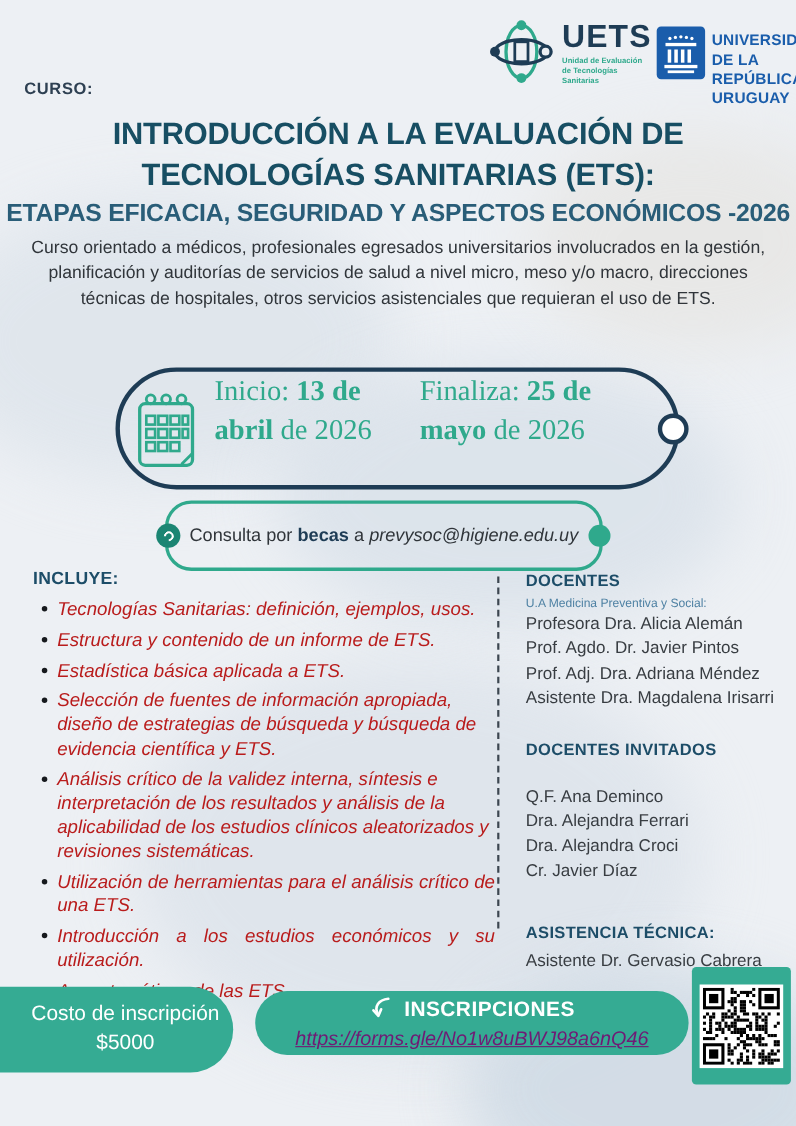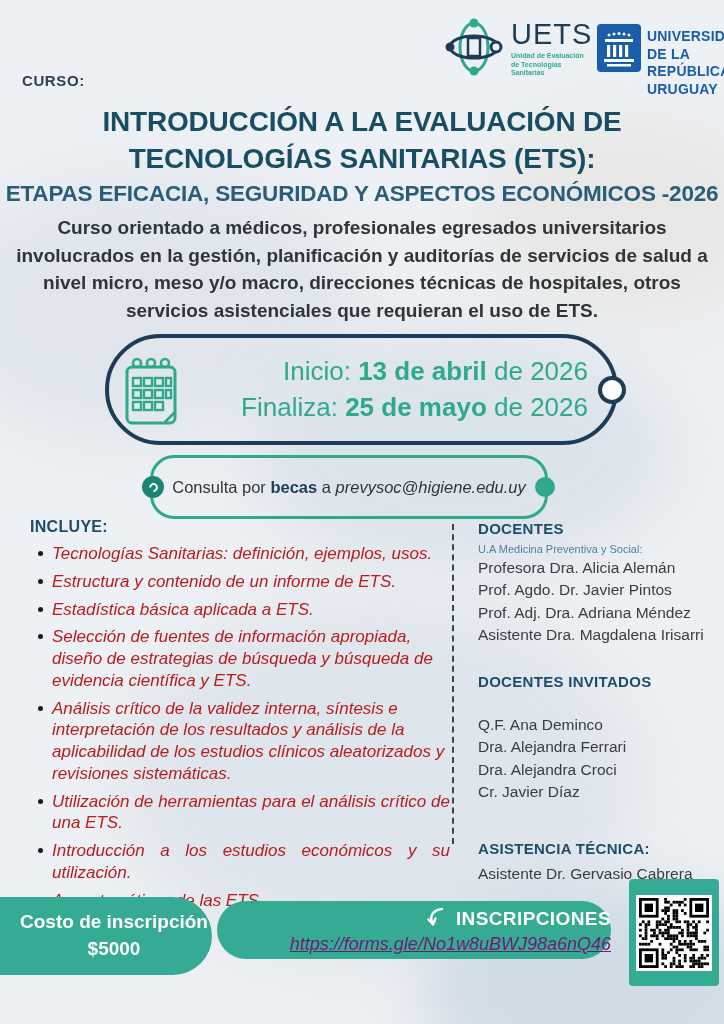--- a/index.html
+++ b/index.html
@@ -14,40 +14,40 @@
   .blob{position:absolute;border-radius:50%;filter:blur(28px);pointer-events:none;}
   .b1{left:-60px;top:180px;width:420px;height:260px;background:#dde4eb;opacity:.8;}
   .b2{left:250px;top:330px;width:420px;height:240px;background:#d6dfe8;opacity:.7;}
   .b3{left:120px;top:600px;width:520px;height:360px;background:#dbe2ea;opacity:.75;}
   .b4{left:420px;top:880px;width:360px;height:220px;background:#ccd8e3;opacity:.8;}
   .b5{left:480px;top:120px;width:300px;height:200px;background:#e3e0da;opacity:.5;}
 
   
   .curso{position:absolute;left:22px;top:72px;font-size:15px;font-weight:600;color:#2e4052;letter-spacing:.6px;}
   .uets{position:absolute;left:443px;top:16px;display:flex;align-items:center;gap:6px;}
-  .uets-text .uets-name{font-size:29px;font-weight:400;color:var(--navy);letter-spacing:1px;line-height:1;}
+  .uets-text .uets-name{font-size:29px;font-weight:700;color:var(--navy);letter-spacing:1px;line-height:1;}
   .uets-text .uets-tag{width:78px;font-size:7px;font-weight:700;color:var(--green-text);line-height:1.25;margin-top:3px;}
   .udelar{position:absolute;left:597px;top:24px;display:flex;align-items:flex-start;gap:6px;}
   .udelar-shield{width:44px;height:48px;background:var(--udelar-blue);border-radius:4px;flex:0 0 auto;display:flex;align-items:center;justify-content:center;}
   .udelar-lines{font-size:14px;font-weight:700;color:var(--udelar-blue);line-height:1.25;letter-spacing:.2px;padding-top:4px;}
 
   
   .title{position:absolute;top:104px;left:0;width:100%;text-align:center;color:var(--title-color);
          font-size:28px;font-weight:800;line-height:1.32;letter-spacing:-.2px;}
   .subtitle{position:absolute;top:181px;left:0;width:100%;text-align:center;color:var(--subtitle-color);
          font-size:22.5px;font-weight:600;letter-spacing:-.2px;}
   .descr{position:absolute;top:214px;left:14px;right:14px;text-align:center;color:var(--body-color);
-         font-size:19px;line-height:1.45;font-weight:bold;}
+         font-size:16px;line-height:1.45;}
 
   
   .date-pill{position:absolute;left:105px;top:334px;width:513px;height:111px;border:4px solid var(--navy);
          border-radius:60px;}
   .date-cal{position:absolute;left:14px;top:16px;}
-  .date-lines{position:absolute;left:86px;right:26px;top:0;bottom:0;display:flex;flex-direction:column;
-         justify-content:center;text-align:right;color:var(--green-text);font-size:26px;line-height:1.35;}
+  .date-lines{position:absolute;left:86px;right:26px;top:0;bottom:0;display:flex;
+         justify-content:center;text-align:left;color:var(--green-text);font-size:26px;line-height:1.35;font-family:Liberation Serif, serif;}
   .date-lines b{font-weight:800;}
   .date-node{position:absolute;right:2px;top:50%;transform:translate(50%,-50%);width:28px;height:28px;
          background:#fff;border:4px solid var(--navy);border-radius:50%;}
 
   
   .becas-pill{position:absolute;left:150px;top:455px;width:398px;height:64px;border:3px solid var(--green-text);
          border-radius:24px;display:flex;align-items:center;justify-content:center;font-size:16.5px;color:var(--body-color);}
   .becas-pill .bold{font-weight:800;color:var(--navy);}
   .becas-pill .email{font-style:italic;}
   .becas-ico{position:absolute;left:-11px;top:50%;transform:translateY(-50%);width:22px;height:22px;border-radius:50%;
@@ -68,23 +68,23 @@
   .docentes .sub{font-size:11px;color:var(--subheading-color);margin-top:6px;}
   .docentes .names{font-size:15.5px;line-height:1.45;margin-top:2px;}
   .docentes .h2{margin-top:26px;}
   .docentes .names2{margin-top:24px;}
   .docentes .h3x{margin-top:36px;}
   .docentes .name3{font-size:15.5px;margin-top:8px;}
 
   
   .costo-pill{position:absolute;left:0;top:897px;width:212px;height:78px;background:var(--green);
          border-radius:0 39px 39px 0;display:flex;flex-direction:column;align-items:center;justify-content:center;
-         color:#fff;font-weight:700;font-size:19px;line-height:1.4;text-align:center;padding-left:16px;}
-  .insc-pill{position:absolute;left:217px;top:901px;width:394px;height:58px;background:var(--green);
-         border-radius:30px;display:flex;flex-direction:column;align-items:flex-end;justify-content:center;color:#fff;}
+         color:#fff;font-weight:400;font-size:19px;line-height:1.4;text-align:center;padding-left:16px;}
+  .insc-pill{position:absolute;left:232px;top:901px;width:394px;height:58px;background:var(--green);
+         border-radius:30px;display:flex;flex-direction:column;align-items:center;justify-content:center;color:#fff;}
   .insc-row{display:flex;align-items:center;gap:10px;font-weight:800;font-size:19px;letter-spacing:.4px;}
   .insc-url{font-size:18px;font-style:italic;text-decoration:underline;color:#701a75;margin-top:1px;}
   .qr{position:absolute;left:629px;top:879px;width:90px;height:107px;background:var(--green);border-radius:4px;
          display:flex;align-items:center;justify-content:center;}
   .qr-inner{width:76px;height:76px;background:#fff;display:flex;align-items:center;justify-content:center;}
 </style>
 </head>
 <body>
 
 <div class="flyer">

